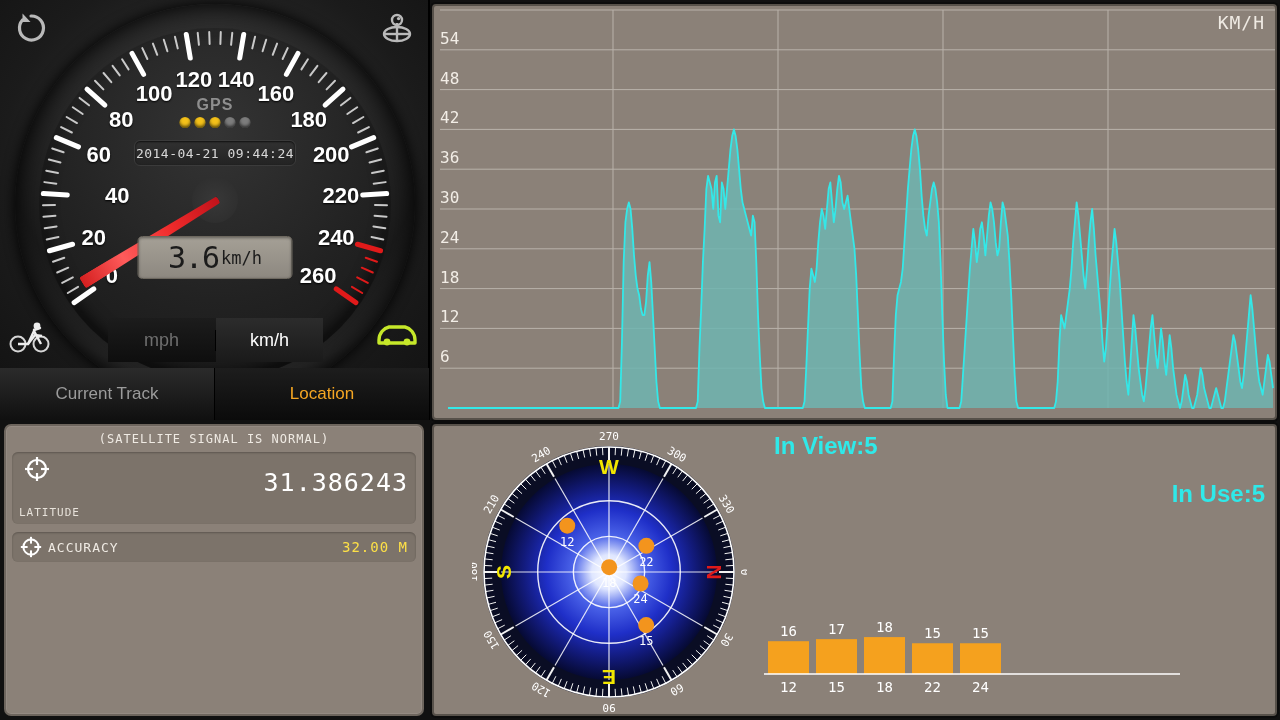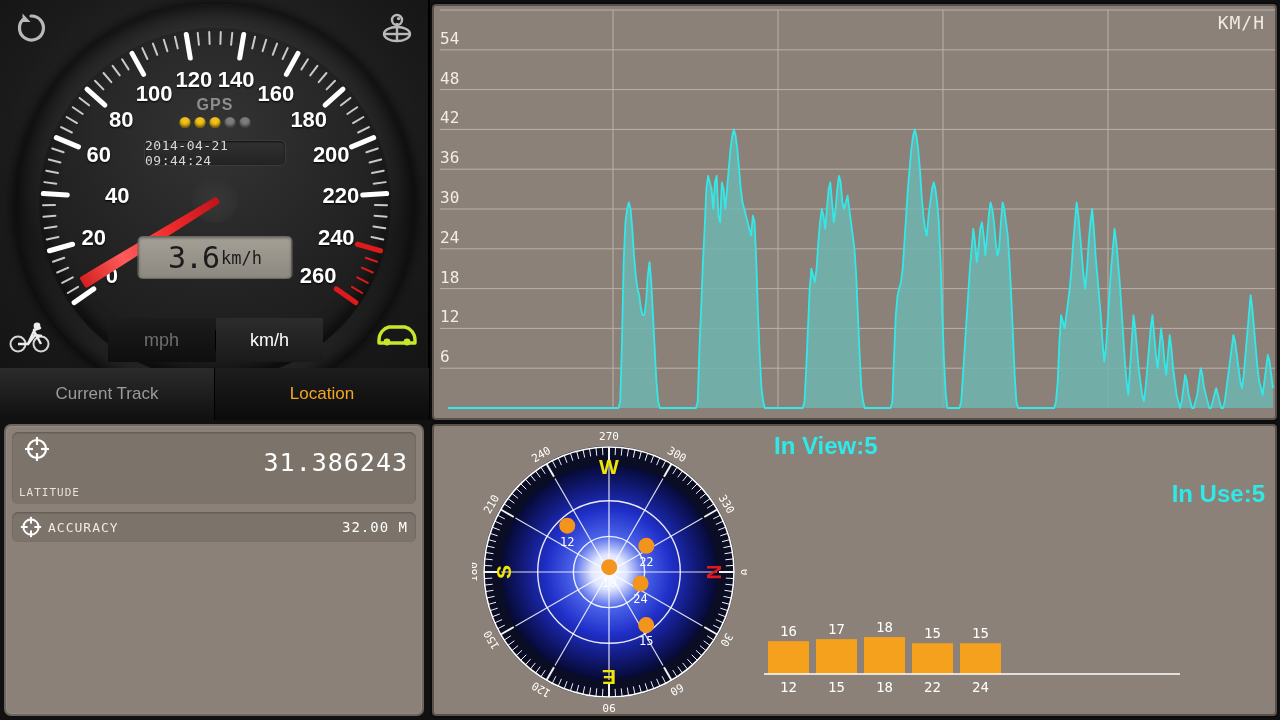--- a/index.html
+++ b/index.html
@@ -42,21 +42,21 @@
   }
   #gps-label{
     position:absolute; left:50%; top:92px; transform:translateX(-50%);
     color:#8e8e8e; font-size:16px; font-weight:bold; letter-spacing:1px;
   }
   #gps-dots{ position:absolute; left:50%; top:113px; transform:translateX(-50%); display:flex; gap:4px; }
   .gps-dot{ width:11px; height:11px; border-radius:50%; box-shadow:inset 0 -2px 3px rgba(0,0,0,.6); }
 
   #clock-box{
     position:absolute; left:50%; top:136px; transform:translateX(-50%);
-    width:142px; height:26px; border-radius:6px;
+    width:162px; height:26px; border-radius:6px;
     background:linear-gradient(#313131,#232323);
     border:1px solid #3b3b3b; box-shadow:inset 0 1px 2px rgba(0,0,0,.7);
     display:flex; align-items:center; justify-content:center;
   }
   #clock-text{ color:#d8d8d8; font-size:13px; letter-spacing:.5px; font-family:"DejaVu Sans Mono", monospace; }
 
   #needle-hub{
     position:absolute; left:200px; top:196px; width:46px; height:46px; margin-left:-23px; margin-top:-23px;
     border-radius:50%; background:radial-gradient(circle,#3a3a3a,#2b2b2b); opacity:.85;
   }
@@ -122,21 +122,21 @@
   .coord-lbl{
     position:absolute; left:7px; bottom:5px; color:#e7e2da; font-size:11px;
     letter-spacing:1px; font-family:"DejaVu Sans Mono", monospace;
   }
   #accuracy-card{
     margin-top:8px; height:30px; background:#7c736a; border-radius:6px;
     display:flex; align-items:center; padding:0 8px; gap:6px;
     box-shadow:inset 0 1px 2px rgba(0,0,0,.25);
   }
   #accuracy-label{ color:#efeae3; font-size:13px; letter-spacing:1px; font-family:"DejaVu Sans Mono", monospace; }
-  #accuracy-value{ margin-left:auto; color:#ffffff; font-size:14px; letter-spacing:1px; font-family:"DejaVu Sans Mono", monospace; }
+  #accuracy-value{ margin-left:auto; color:#fde047; font-size:14px; letter-spacing:1px; font-family:"DejaVu Sans Mono", monospace; }
 
   
   #chart-panel{
     position:absolute; left:432px; top:4px; width:845px; height:416px;
     background:#8b8178; border:2px solid #57514a; border-radius:4px;
     box-shadow:0 0 0 2px #0c0c0c;
     overflow:hidden;
   }
   #chart-unit{
     position:absolute; right:10px; top:6px; color:#efeae3; font-size:18px;
@@ -317,20 +317,21 @@
       <div class="unit-btn" id="unit-kmh">km/h</div>
     </div>
   </div>
 
   <div id="tabs">
     <div class="tab">Current Track</div>
     <div class="tab active">Location</div>
   </div>
 
   <div id="loc-panel">
+    <div id="sat-status">(SATELLITE SIGNAL IS NORMAL)</div>
 
     <div id="coord-row">
       <div class="coord-card">
         <svg width="26" height="26" viewBox="0 0 26 26">
           <circle cx="13" cy="13" r="9" fill="none" stroke="#fff" stroke-width="2.2"></circle>
           <line x1="13" y1="1" x2="13" y2="9" stroke="#fff" stroke-width="2.2"></line>
           <line x1="13" y1="17" x2="13" y2="25" stroke="#fff" stroke-width="2.2"></line>
           <line x1="1" y1="13" x2="9" y2="13" stroke="#fff" stroke-width="2.2"></line>
           <line x1="17" y1="13" x2="25" y2="13" stroke="#fff" stroke-width="2.2"></line>
         </svg>

